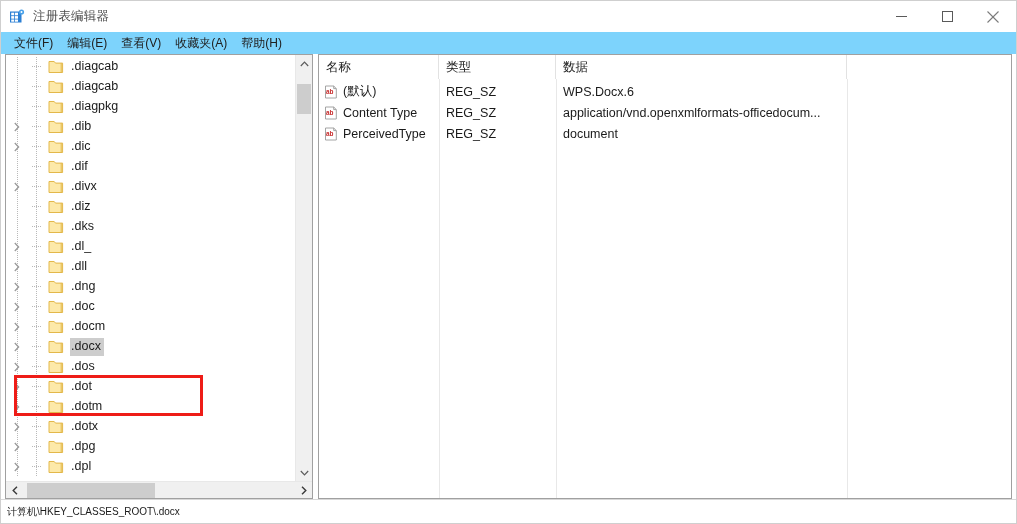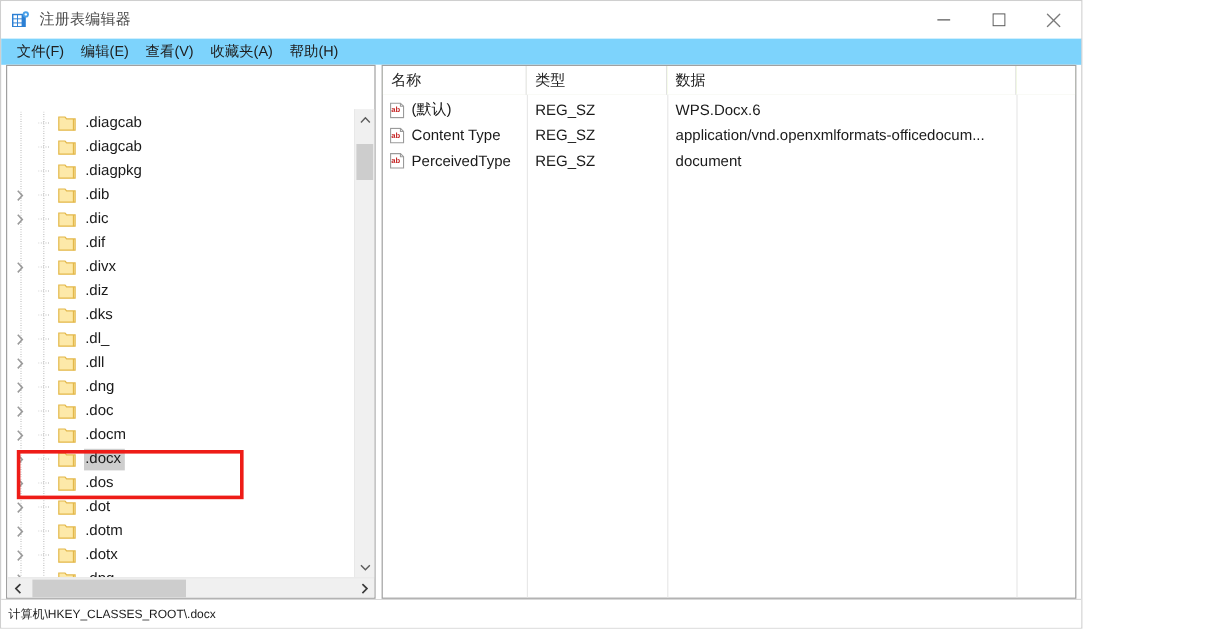--- a/index.html
+++ b/index.html
@@ -4,21 +4,21 @@
 <style>
   * { box-sizing: border-box; margin: 0; padding: 0; }
   html, body {
     width: 1017px; height: 524px;
     background: #ffffff;
     font-family: "Liberation Sans", "DejaVu Sans", sans-serif;
     overflow: hidden;
   }
   .app-window {
     position: relative;
-    width: 902px; height: 524px;
+    width: 1017px; height: 524px;
     background: #ffffff;
     border: 1px solid #cfcfcf;
     display: flex; flex-direction: column;
   }
 
   
   .titlebar {
     height: 31px; flex: 0 0 31px;
     background: #ffffff;
     display: flex; align-items: center;
@@ -69,21 +69,21 @@
 
   
   .tree-pane {
     width: 308px; flex: 0 0 308px;
     border: 1px solid #a0a0a0;
     background: #ffffff;
     display: flex; flex-direction: column;
     position: relative;
     overflow: hidden;
   }
-  .tree-scrollrow { flex: 1 1 auto; display: flex; min-height: 0; margin-top: 36px; }
+  .tree-scrollrow { flex: 1 1 auto; display: flex; min-height: 0; }
   .tree-viewport {
     flex: 1 1 auto; position: relative; overflow: hidden;
     padding-top: 2px;
   }
   .tree-row {
     height: 20px;
     display: flex; align-items: center;
     position: relative;
     white-space: nowrap;
   }

